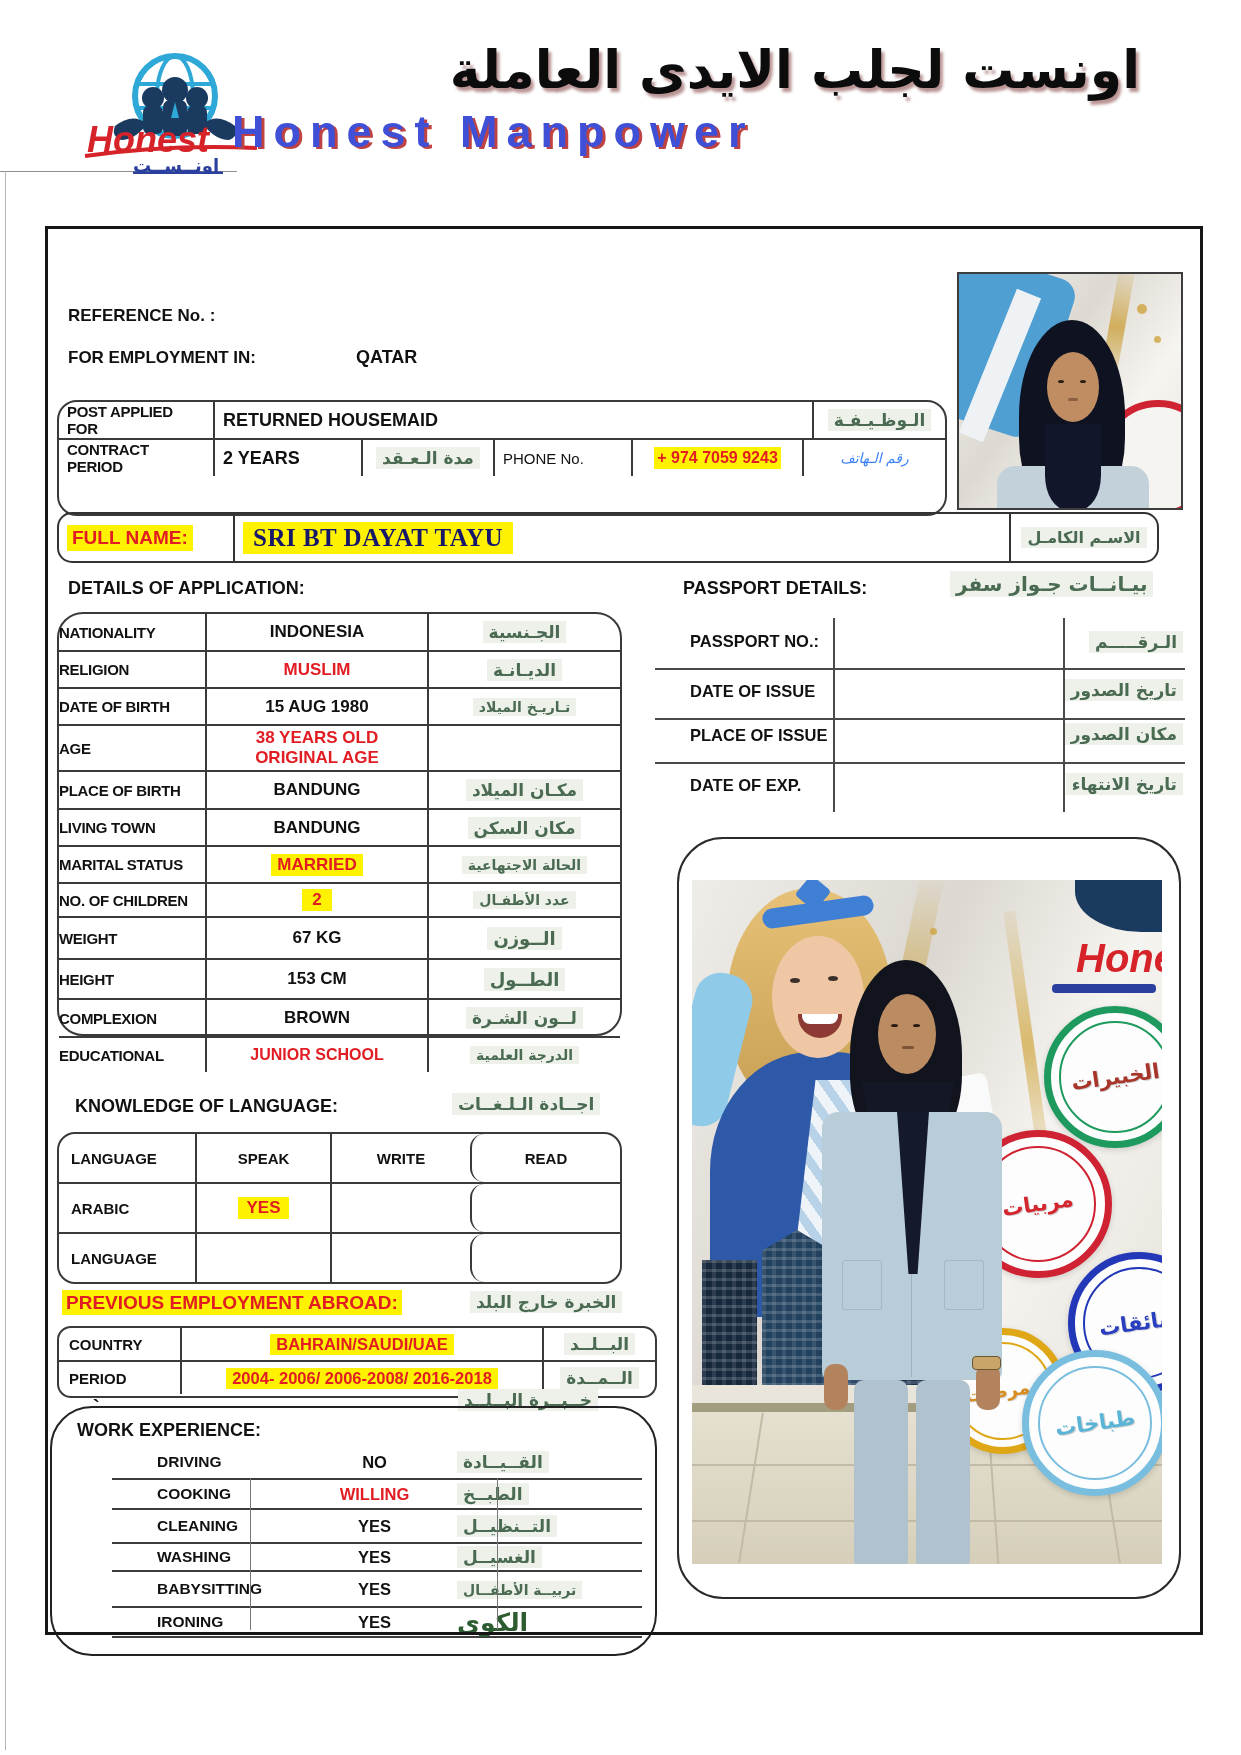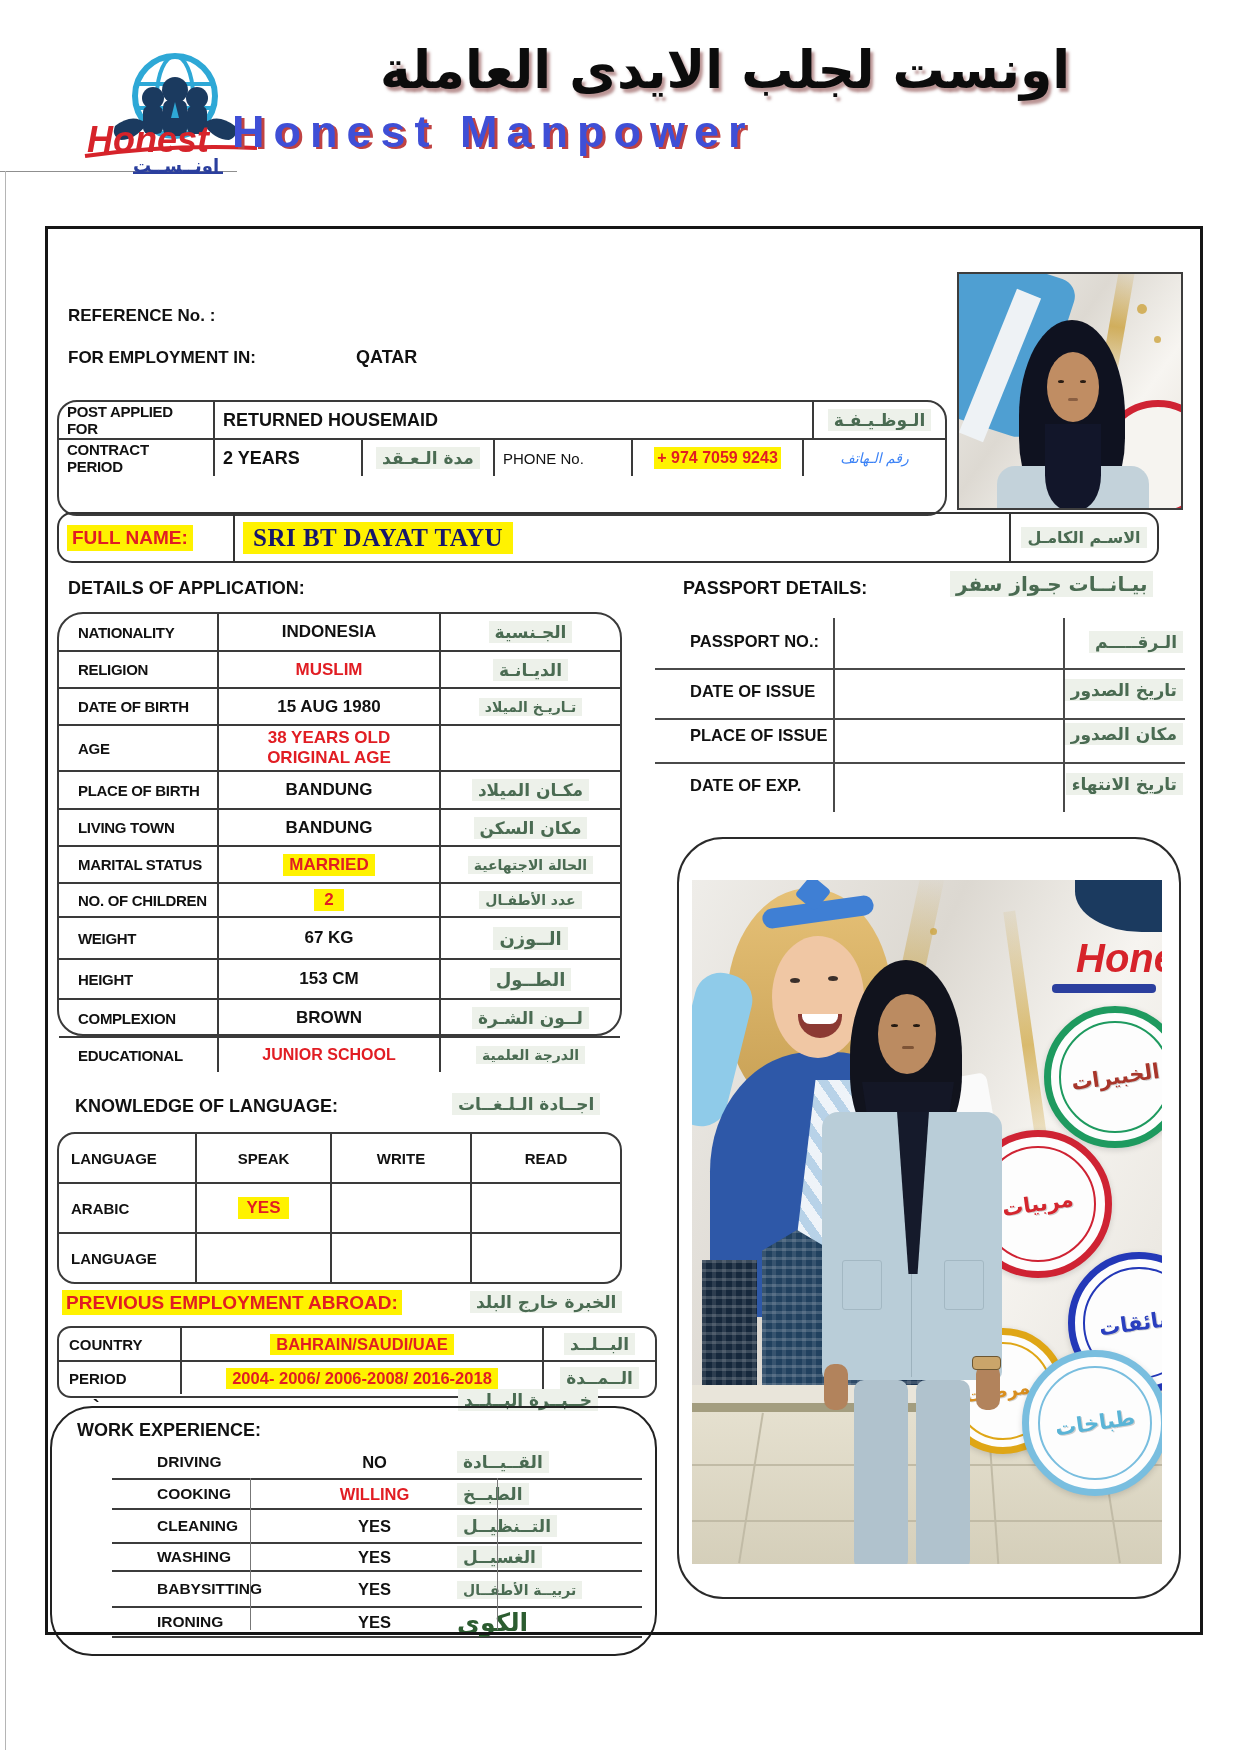--- a/index.html
+++ b/index.html
@@ -5,21 +5,21 @@
   html,body{margin:0;padding:0;background:#fff;}
   .page{position:relative;width:1241px;height:1755px;background:#ffffff;overflow:hidden;
         font-family:"Liberation Sans",sans-serif;color:#111;}
   .abs{position:absolute;}
   .b{font-weight:bold;}
   .red{color:#e11d23;}
   .yel{background:#fff200;}
   .ar{font-family:"DejaVu Sans",sans-serif;direction:rtl;}
   .arbg{background:#edf1ea;padding:1px 6px;}
   
-  .title-ar{left:380px;top:40px;width:760px;text-align:left;font-size:52px;font-weight:bold;
+  .title-ar{left:380px;top:40px;width:760px;text-align:right;font-size:52px;font-weight:bold;
             color:#0c0c0c;text-shadow:3px 4px 3px rgba(130,60,60,.55);font-family:"DejaVu Sans",sans-serif;}
   .brand{left:232px;top:106px;width:680px;font-size:45px;font-weight:bold;color:#3f4fd6;
          letter-spacing:9px;text-shadow:3px 2px 0 #c04343;}
   .hline-top{left:0;top:171px;width:237px;height:1px;background:#8f8f8f;}
   .vline-left{left:5px;top:171px;width:1px;height:1579px;background:#b5b5b5;}
   
   .main-border{left:45px;top:226px;width:1152px;height:1403px;border:3px solid #161616;pointer-events:none;}
   
   .ref1{left:68px;top:306px;font-size:17px;font-weight:bold;}
   .ref2{left:68px;top:348px;font-size:17px;font-weight:bold;}
@@ -59,21 +59,21 @@
   .fn-label{font-size:19px;font-weight:bold;color:#e11d23;background:#fff200;padding:2px 5px;}
   .fn-name{font-family:"Liberation Serif",serif;font-size:25px;font-weight:bold;color:#16166b;
            background:#fff200;padding:2px 10px;letter-spacing:.5px;}
   
   .h1{font-size:18px;font-weight:bold;}
   
   .dt{left:57px;top:612px;width:561px;height:420px;border:2px solid #3a3a3a;border-radius:26px;}
   .drow{display:flex;}
   .drow+.drow{border-top:2px solid #3a3a3a;}
   .dc{display:flex;align-items:center;box-sizing:border-box;}
-  .dc1{width:158px;padding-left:19px;font-size:15px;font-weight:bold;letter-spacing:-.3px;}
+  .dc1{width:146px;padding-left:0;font-size:15px;font-weight:bold;letter-spacing:-.3px;}
   .dc2{width:222px;border-left:2px solid #3a3a3a;justify-content:center;flex-direction:column;font-size:17px;font-weight:bold;}
   .dc3{flex:1;border-left:2px solid #3a3a3a;justify-content:center;font-size:16px;}
   
   .pt{left:655px;top:618px;width:530px;height:194px;}
   .pline{position:absolute;left:0;right:0;height:2px;background:#4a4a4a;}
   .pvline{position:absolute;top:0;bottom:0;width:2px;background:#4a4a4a;}
   .ptlab{position:absolute;left:35px;font-size:16.5px;font-weight:bold;}
   .ptar{position:absolute;right:2px;width:125px;text-align:right;font-size:15px;}
   
   .frame{left:677px;top:837px;width:500px;height:758px;border:2px solid #2a2a2a;border-radius:46px;}
@@ -134,21 +134,21 @@
   .ap-legL{left:32px;top:420px;width:54px;height:190px;background:#b0c2cd;border-radius:10px;}
   .ap-legR{left:94px;top:420px;width:54px;height:190px;background:#b0c2cd;border-radius:10px;}
   
   .lh{left:75px;top:1096px;}
   .lhar{left:452px;top:1094px;font-size:17px;}
   .lt{left:57px;top:1132px;width:561px;height:148px;border:2px solid #3a3a3a;border-radius:18px;overflow:hidden;}
   .ltrow{display:flex;height:48px;}
   .ltrow+.ltrow{border-top:2px solid #3a3a3a;}
   .ltc{display:flex;align-items:center;box-sizing:border-box;padding-left:12px;font-size:15px;font-weight:bold;}
   .ltc+.ltc{border-left:2px solid #3a3a3a;justify-content:center;padding-left:0;}
-  .ltc.w1{width:136px;}.ltc.w2{width:135px;}.ltc.w3{width:140px;}.ltc.w4{flex:1;}
+  .ltc.w1{width:136px;}.ltc.w2{width:135px;}.ltc.w3{width:140px;}.ltc.w4{flex:1;border-radius:14px;}
   
   .pe{left:62px;top:1292px;}
   .pe span{background:#fff200;color:#e11d23;font-weight:bold;font-size:19px;padding:2px 4px;}
   .pear{left:470px;top:1292px;font-size:17px;}
   .ct{left:57px;top:1326px;width:596px;height:68px;border:2px solid #3a3a3a;border-radius:14px;overflow:hidden;}
   .ctrow{display:flex;height:32px;}
   .ctrow+.ctrow{border-top:2px solid #3a3a3a;}
   .ctc{display:flex;align-items:center;box-sizing:border-box;}
   .ctc+.ctc{border-left:2px solid #3a3a3a;}
   .ctc.c1{width:121px;padding-left:10px;font-size:15px;font-weight:bold;}

